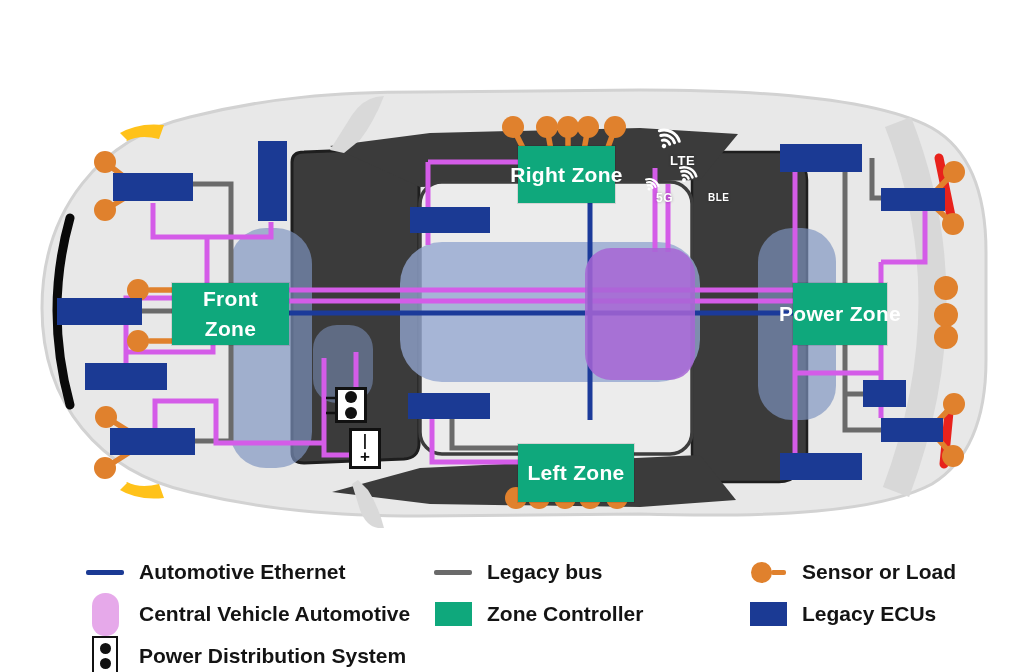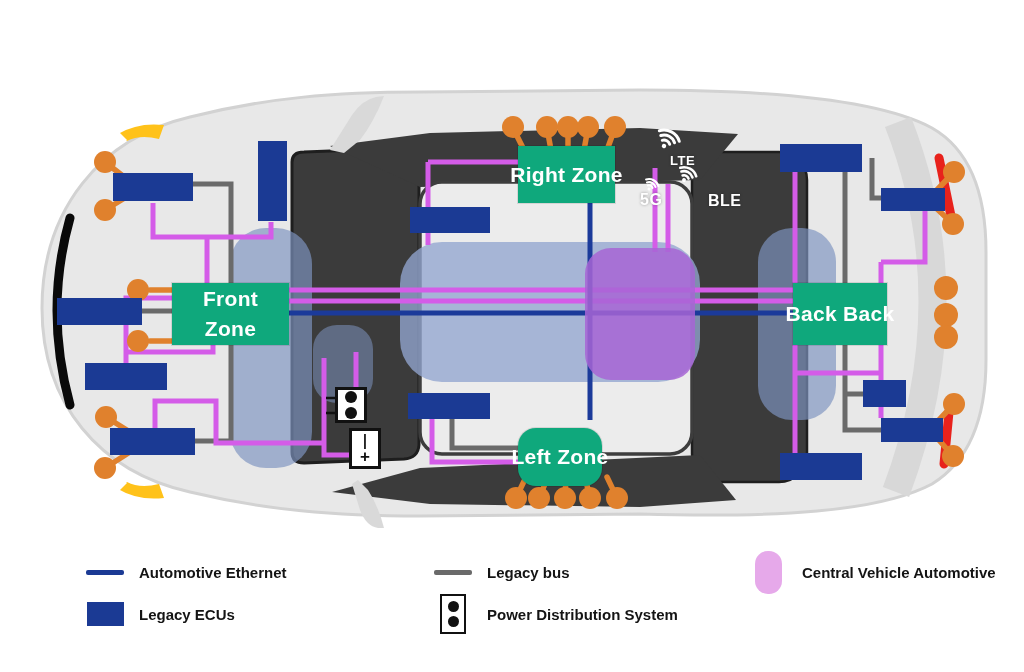--- a/index.html
+++ b/index.html
@@ -22,21 +22,21 @@
            display:flex;flex-direction:column;align-items:center;justify-content:center;
            color:#111;font-weight:bold;line-height:1;}
   .battery .t-top{font-size:14px;transform:scaleY(1.2);}
   .battery .t-bottom{font-size:17px;margin-top:1px;}
   
   .wlabel{position:absolute;color:#fff;font-weight:bold;letter-spacing:.5px;
           text-shadow:0 0 3px rgba(0,0,0,.35);padding-left:36px;}
   
   .legend{position:absolute;left:84px;top:541px;display:grid;
           grid-template-columns:348px 315px 260px;grid-auto-rows:42px;align-items:center;}
-  .litem{display:flex;align-items:center;gap:13px;font-weight:bold;font-size:15px;color:#141414;margin-top:20px;}
+  .litem{display:flex;align-items:center;gap:13px;font-weight:bold;font-size:21px;color:#141414;margin-top:20px;}
   .lic{width:42px;min-width:42px;display:flex;justify-content:center;align-items:center;position:relative;}
   .ic-line{width:38px;height:5px;border-radius:2px;}
   .navy-bg{background:#1b3a94;} .gray-bg{background:#6a6a6a;} .violet-bg{background:#d45ce8;}
   .ic-dot-orange{display:flex;align-items:center;}
   .ic-dot-orange .dot{width:21px;height:21px;border-radius:50%;background:#e0812d;}
   .ic-dot-orange .stem{width:15px;height:5px;background:#e0812d;border-radius:2px;margin-left:-1px;}
   .ic-blob-plum{width:27px;height:43px;border-radius:13px;background:#e6a9ea;}
   .ic-rect-green{width:37px;height:24px;background:#0fa87c;}
   .ic-rect-navy{width:37px;height:24px;background:#1b3a94;}
   .ic-pds{width:26px;height:40px;background:#fff;border:2.5px solid #111;box-sizing:border-box;
@@ -163,58 +163,71 @@
   <div class="ecu" style="left:863px;top:380px;width:43px;height:27px;"></div>
   <div class="ecu" style="left:881px;top:418px;width:62px;height:24px;"></div>
   <div class="ecu" style="left:780px;top:453px;width:82px;height:27px;"></div>
 
   <div class="zone wrap" style="left:172px;top:283px;width:117px;height:62px;">
     <span class="zlbl">Front Zone</span>
   </div>
   <div class="zone" style="left:518px;top:146px;width:97px;height:57px;">
     <span class="zlbl">Right Zone</span>
   </div>
-  <div class="zone" style="left:518px;top:428px;width:84px;height:58px;border-radius:18px;">
+  <div class="zone" style="left:518px;top:444px;width:116px;height:58px;">
     <span class="zlbl">Left Zone</span>
   </div>
   <div class="zone" style="left:793px;top:283px;width:94px;height:62px;">
-    <span class="zlbl">Back Back</span>
+    <span class="zlbl">Power Zone</span>
   </div>
 
   <div class="pds" style="left:335px;top:387px;width:32px;height:36px;">
     <span class="dot"></span>
     <span class="dot"></span>
   </div>
   <div class="battery" style="left:349px;top:428px;width:32px;height:41px;">
     <span class="t-top">|</span>
     <span class="t-bottom">+</span>
   </div>
 
   <div class="wlabel" style="left:634px;top:153px;font-size:13px;">LTE</div>
-  <div class="wlabel" style="left:604px;top:191px;font-size:16px;">5G</div>
-  <div class="wlabel" style="left:672px;top:192px;font-size:16px;text-align:center;">BLE</div>
+  <div class="wlabel" style="left:620px;top:191px;font-size:12px;">5G</div>
+  <div class="wlabel" style="left:672px;top:192px;font-size:10px;text-align:center;">BLE</div>
 
   <div class="legend">
     <div class="litem">
       <span class="lic">
           <span class="ic-line navy-bg"></span>
         </span>
       <span>Automotive Ethernet</span>
     </div>
     <div class="litem">
       <span class="lic">
           <span class="ic-line gray-bg"></span>
         </span>
       <span>Legacy bus</span>
     </div>
     <div class="litem">
+      <span class="lic ic-dot-orange">
+          <span class="dot"></span>
+          <span class="stem"></span>
+        </span>
+      <span>Sensor or Load</span>
+    </div>
+    <div class="litem">
       <span class="lic">
           <span class="ic-blob-plum"></span>
         </span>
       <span>Central Vehicle Automotive</span>
+    </div>
+    <div class="litem">
+      <span class="lic">
+          <span class="ic-rect-green"></span>
+        </span>
+      <span>Zone Controller</span>
     </div>
     <div class="litem">
       <span class="lic">
           <span class="ic-rect-navy"></span>
         </span>
       <span>Legacy ECUs</span>
     </div>
     <div class="litem">
       <span class="lic">
         <span class="ic-pds">

